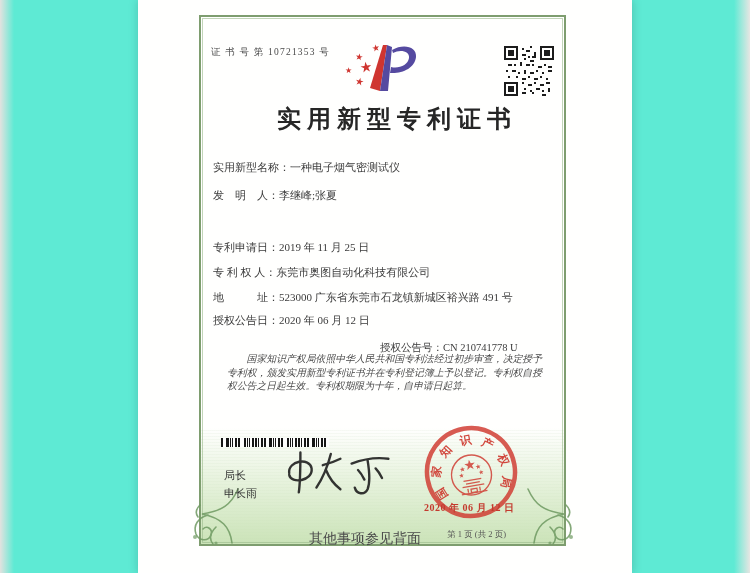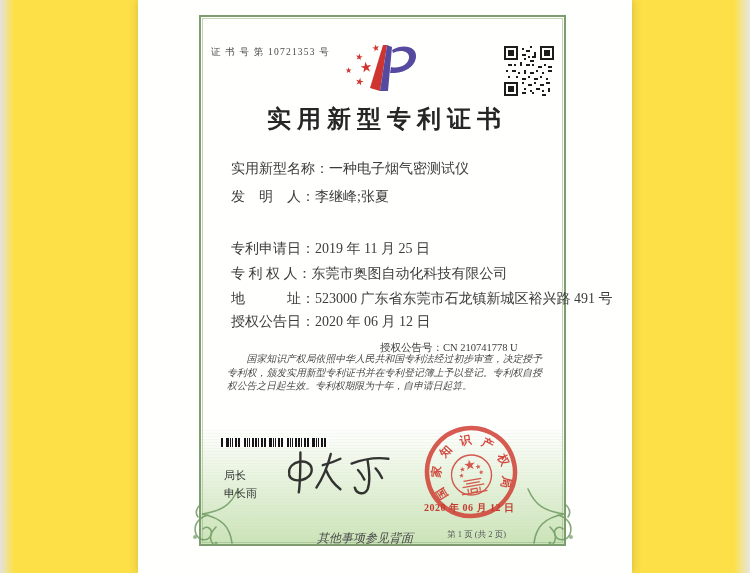--- a/index.html
+++ b/index.html
@@ -1,50 +1,50 @@
 <!DOCTYPE html>
 <html><head>
 <meta charset="utf-8">
 <style>
   html,body{margin:0;padding:0;background:#f6f5f2;}
   .stage{position:relative;width:750px;height:573px;overflow:hidden;
-         font-family:"Liberation Serif","DejaVu Serif",serif;background:#fde047;}
+         font-family:"Liberation Serif","DejaVu Serif",serif;background:#5eead4;}
   .scan-edge-left{position:absolute;left:0;top:0;width:14px;height:573px;
     background:linear-gradient(90deg,#e3e2df,rgba(246,245,242,0));}
   .scan-edge-right{position:absolute;right:0;top:0;width:16px;height:573px;
     background:linear-gradient(270deg,#e7e6e3,rgba(246,245,242,0));}
   .paper{position:absolute;left:138px;top:0;width:494px;height:573px;background:#fffffe;
     box-shadow:3px 0 8px rgba(0,0,0,.10),-3px 0 8px rgba(0,0,0,.08);}
   .frame{position:absolute;left:199px;top:15px;width:367px;height:531px;
     border:2px solid #7e9d6f;box-sizing:border-box;}
   .frame::after{content:"";position:absolute;inset:1px;border:1px solid rgba(154,185,138,.6);}
   .green-grad{position:absolute;left:201px;top:428px;width:363px;height:117px;
     background:linear-gradient(180deg,rgba(222,238,209,0) 0%,rgba(211,232,194,.55) 45%,rgba(197,224,176,.9) 100%),
     repeating-linear-gradient(0deg,rgba(120,160,105,.06) 0 1px,rgba(0,0,0,0) 1px 3px);}
   .txt{position:absolute;white-space:nowrap;color:#3d3d3d;}
   .cert-no{left:211px;top:46px;font-size:9.5px;letter-spacing:1.2px;color:#4a4a4a;}
-  .title{left:204px;top:103px;width:366px;text-align:center;font-size:24px;font-weight:700;
+  .title{left:214px;top:103px;width:366px;text-align:center;font-size:24px;font-weight:700;
     letter-spacing:6px;color:#262626;}
-  .field{position:absolute;left:231px;font-size:14px;color:#3c3c3c;white-space:nowrap;}
+  .field{position:absolute;left:213px;font-size:11px;color:#3c3c3c;white-space:nowrap;}
   .grant2{position:absolute;left:380px;font-size:10.5px;color:#3c3c3c;white-space:nowrap;margin-top:28px;}
   .paras{position:absolute;left:211px;top:336px;width:347px;font-size:9.8px;line-height:13.5px;
     color:#4a4a4a;font-style:italic;text-align:justify;}
   .paras p{margin:16px;text-indent:2em;}
   .barcode{position:absolute;left:221px;top:438px;width:108px;height:9px;
     background:repeating-linear-gradient(90deg,#161616 0,#161616 1.5px,#fdfdfd 1.5px,#fdfdfd 2.6px,
       #161616 2.6px,#161616 3.2px,#fdfdfd 3.2px,#fdfdfd 5.4px,#161616 5.4px,#161616 7.6px,#fdfdfd 7.6px,#fdfdfd 8.6px);}
   .officer-title{left:224px;top:468px;font-size:11px;color:#303030;}
   .officer-name{left:224px;top:486px;font-size:11px;color:#303030;}
   .signature{position:absolute;left:278px;top:445px;width:120px;height:58px;}
   .seal{position:absolute;left:421px;top:422px;width:100px;height:100px;transform:rotate(-10deg);opacity:.92;}
   .seal-char{font-size:11.5px;fill:#cf3a30;font-weight:700;text-anchor:middle;dominant-baseline:middle;
     font-family:"Liberation Serif","DejaVu Serif",serif;}
   .seal-date{left:424px;top:501px;font-size:10px;font-weight:700;color:#c43b2f;letter-spacing:.5px;}
   .page-no{left:240px;top:529px;width:266px;text-align:right;font-size:8.5px;color:#555;}
-  .footer-note{left:290px;top:530px;width:150px;text-align:center;font-size:12px;color:#4a4a4a;font-style:italic;}
+  .footer-note{left:290px;top:530px;width:150px;text-align:center;font-size:14px;color:#4a4a4a;}
   .logo{position:absolute;left:344px;top:40px;width:82px;height:58px;}
   .logo svg{position:absolute;left:0;top:0;}
   .logo .star{position:absolute;color:#cf3530;line-height:1;}
   .qr{position:absolute;left:504px;top:46px;width:50px;height:50px;}
   .flourish{position:absolute;width:54px;height:58px;}
   .flo-left{left:186px;top:487px;}
   .flo-right{left:526px;top:487px;transform:scaleX(-1);}
 </style>
 </head>
 <body>

